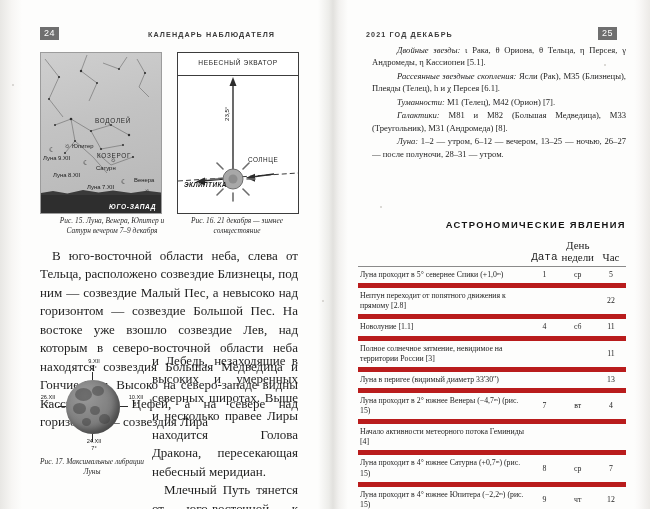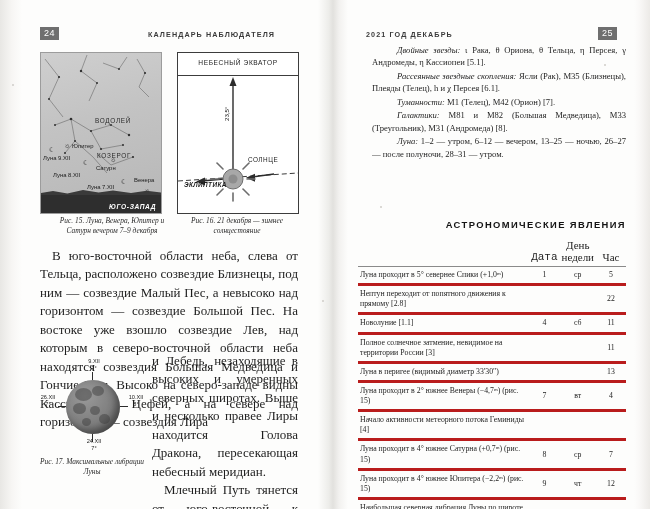--- a/index.html
+++ b/index.html
@@ -316,21 +316,21 @@
     text-align: center;
     vertical-align: bottom;
     padding: 0 2px 3px 2px;
     line-height: 1.05;
   }
   .events thead tr { border-bottom: 1px solid #8a8a8a; }
   .events td {
     padding: 3px 2px;
     vertical-align: middle;
     line-height: 1.3;
-    border-bottom: 3px solid #b91c1c;
+    border-bottom: 5px solid #b91c1c;
   }
   .events tbody tr:last-child td { border-bottom: 1px solid #8a8a8a; }
   .ev-desc { text-align: left; }
   .ev-date, .ev-dow, .ev-hour { text-align: center; }
   .col-date { width: 26px; font-family: Liberation Mono, monospace; }
   .col-dow  { width: 28px; }
   .col-hour { width: 26px; }
 
   .speck {
     position: absolute;

